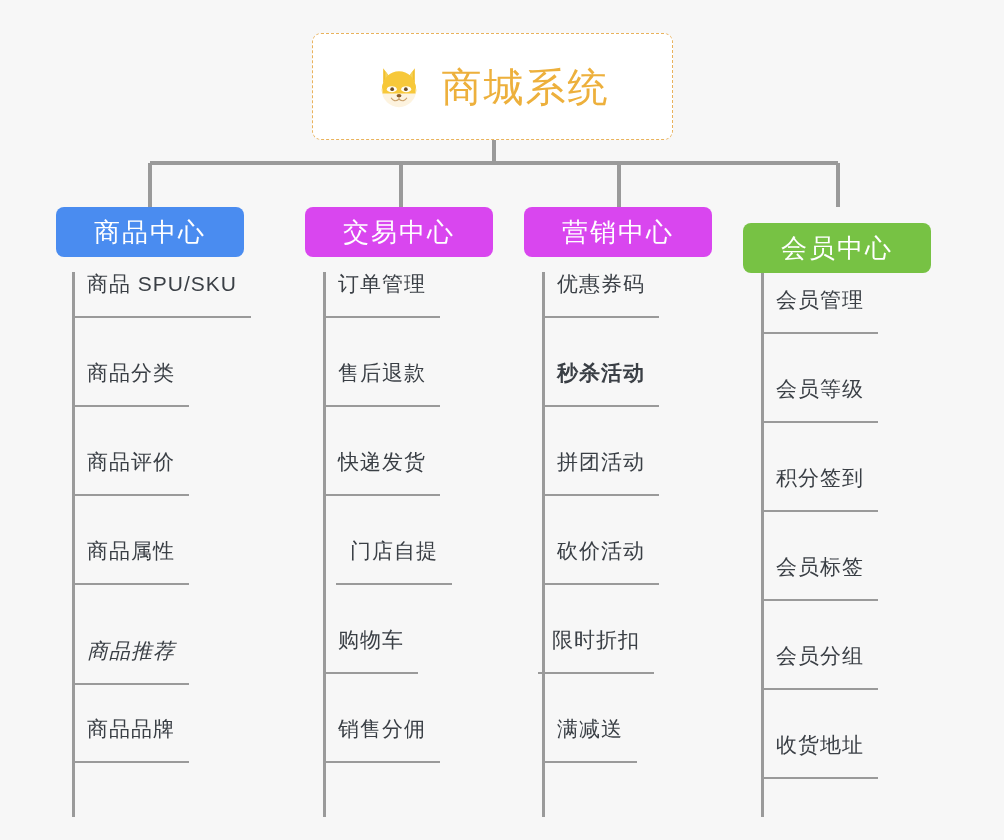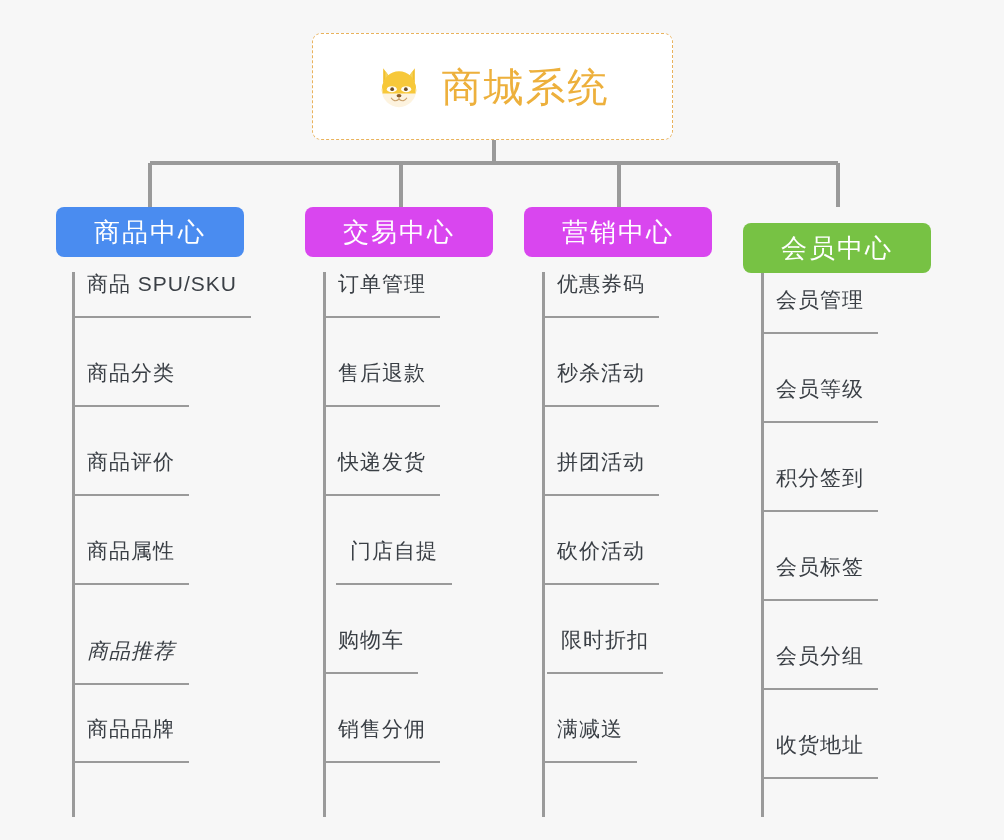--- a/index.html
+++ b/index.html
@@ -188,30 +188,30 @@
       </div>
     </div>
     <div class="column" style="left: 524px;">
       <div class="cat-header" style="background: #d946ef;">
         <span>营销中心</span>
       </div>
       <div class="items">
         <div class="leaf" style="left: 19px; top: 0px;">
           <span class="leaf-label">优惠券码</span>
         </div>
-        <div class="leaf" style="left: 19px; top: 89px;">
+        <div class="leaf" style="left: 19px; top: 89px; font-weight: bold;">
           <span class="leaf-label">秒杀活动</span>
         </div>
         <div class="leaf" style="left: 19px; top: 178px;">
           <span class="leaf-label">拼团活动</span>
         </div>
         <div class="leaf" style="left: 19px; top: 267px;">
           <span class="leaf-label">砍价活动</span>
         </div>
-        <div class="leaf" style="left: 23px; top: 356px;">
+        <div class="leaf" style="left: 14px; top: 356px;">
           <span class="leaf-label">限时折扣</span>
         </div>
         <div class="leaf" style="left: 19px; top: 445px;">
           <span class="leaf-label">满减送</span>
         </div>
       </div>
     </div>
     <div class="column" style="left: 743px; margin-top: 16px;">
       <div class="cat-header" style="background: rgb(119, 194, 68);">
         <span>会员中心</span>

